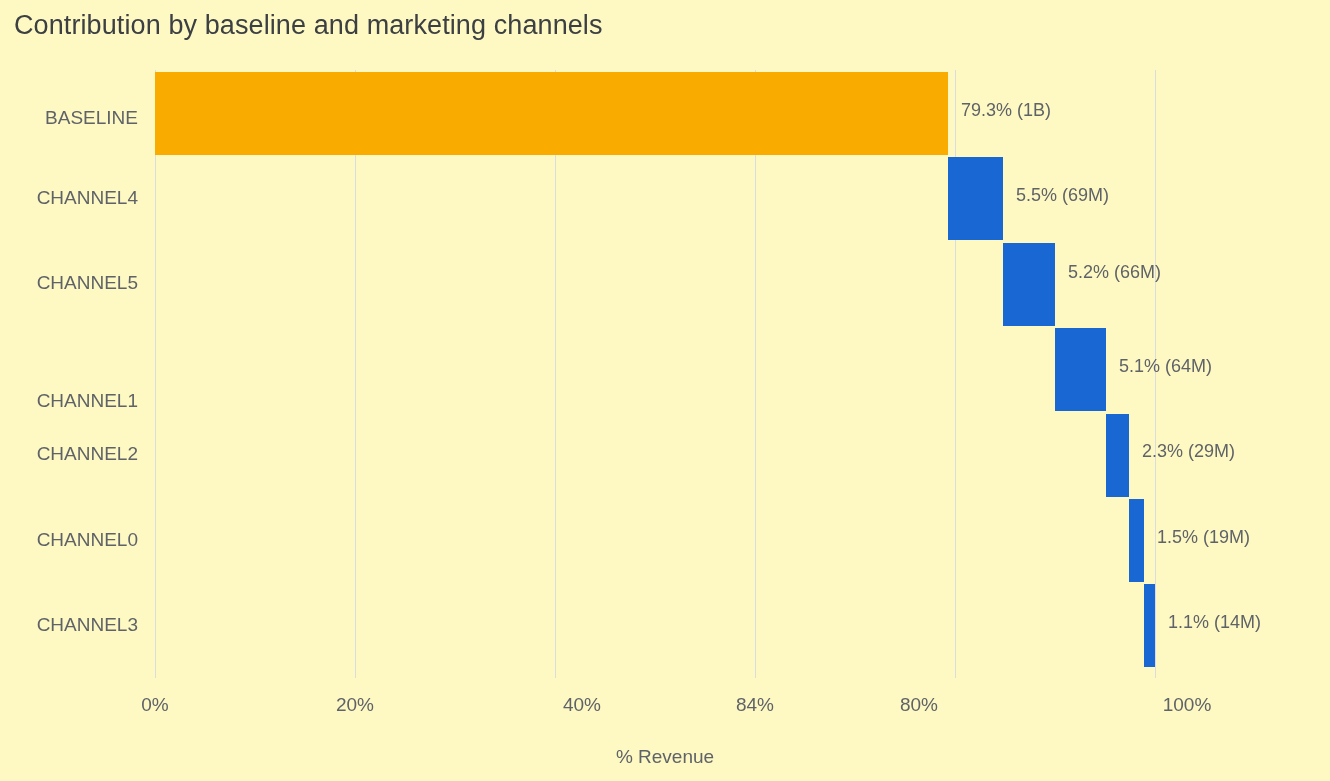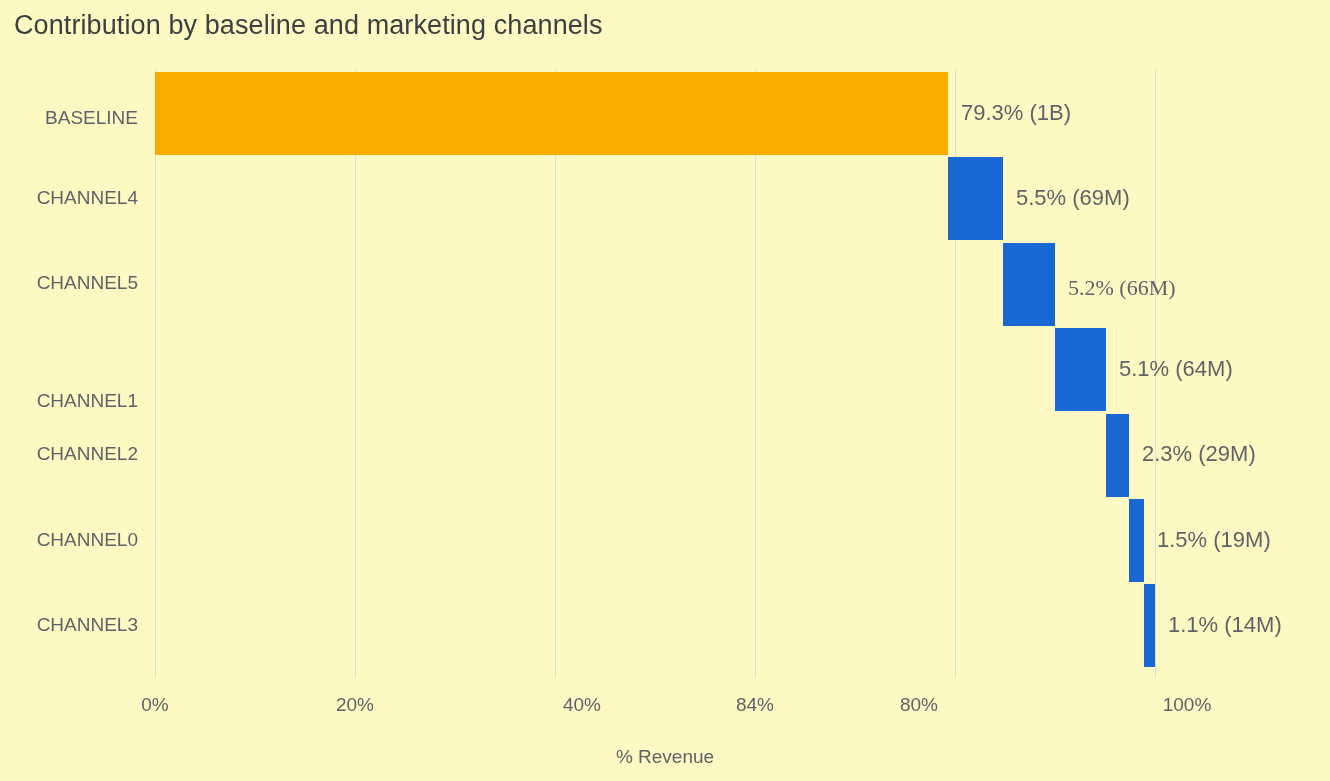--- a/index.html
+++ b/index.html
@@ -73,21 +73,21 @@
     right: 1192px;           
     font-size: 19px;
     color: #5f6368;
     white-space: nowrap;
     text-align: right;
   }
 
   
   .value-label {
     position: absolute;
-    font-size: 22px;
+    font-size: 18px;
     color: #5f6368;
     white-space: nowrap;
   }
 
   
   .x-tick-label {
     position: absolute;
     top: 694px;
     font-size: 19px;
     color: #5f6368;
@@ -143,21 +143,21 @@
       <div class="cat-label" style="top: 186.9px;">CHANNEL4</div>
       <div class="cat-label" style="top: 272.3px;">CHANNEL5</div>
       <div class="cat-label" style="top: 357.7px; margin-top: 32px;">CHANNEL1</div>
       <div class="cat-label" style="top: 443.1px;">CHANNEL2</div>
       <div class="cat-label" style="top: 528.5px;">CHANNEL0</div>
       <div class="cat-label" style="top: 613.9px;">CHANNEL3</div>
     </div>
   <div id="value-labels-layer">
       <div class="value-label" style="left: 961px; top: 99.5px;">79.3% (1B)</div>
       <div class="value-label" style="left: 1016px; top: 184.9px; text-align: center;">5.5% (69M)</div>
-      <div class="value-label" style="left: 1068px; top: 275px; font-family: Liberation Serif, serif;">5.2% (66M)</div>
+      <div class="value-label" style="left: 1068px; top: 262px;">5.2% (66M)</div>
       <div class="value-label" style="left: 1119px; top: 355.7px;">5.1% (64M)</div>
       <div class="value-label" style="left: 1142px; top: 441.1px;">2.3% (29M)</div>
       <div class="value-label" style="left: 1157px; top: 526.5px;">1.5% (19M)</div>
       <div class="value-label" style="left: 1168px; top: 611.9px;">1.1% (14M)</div>
     </div>
   <div id="x-ticks-layer">
       <div class="x-tick-label" style="left: 155px;">0%</div>
       <div class="x-tick-label" style="left: 355px;">20%</div>
       <div class="x-tick-label" style="left: 582px;">40%</div>
       <div class="x-tick-label" style="left: 755px;">84%</div>

